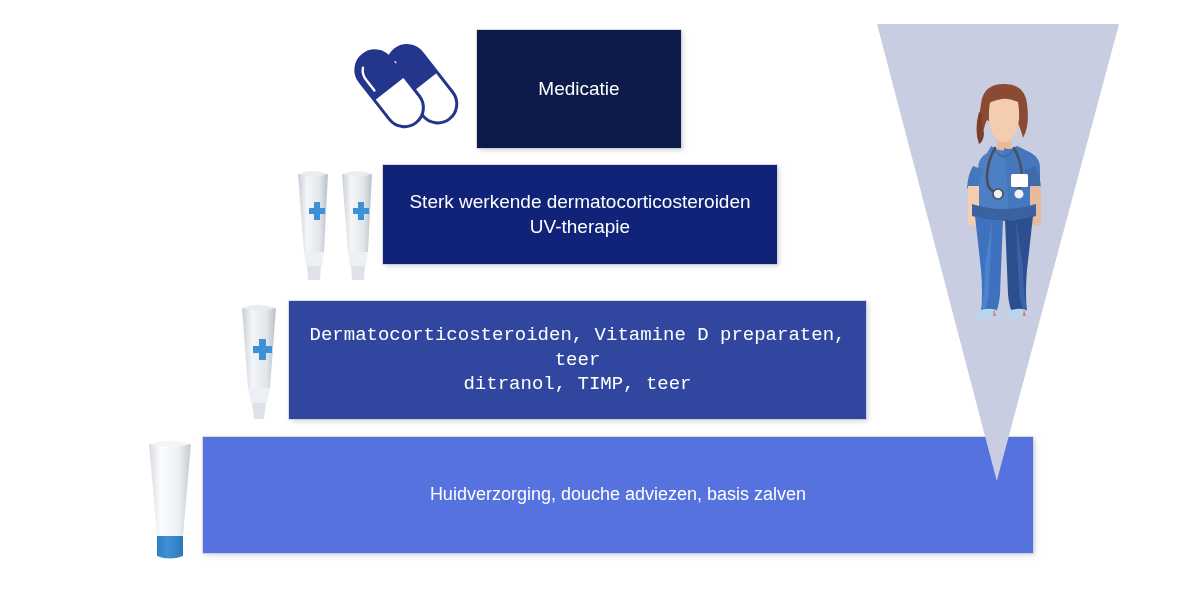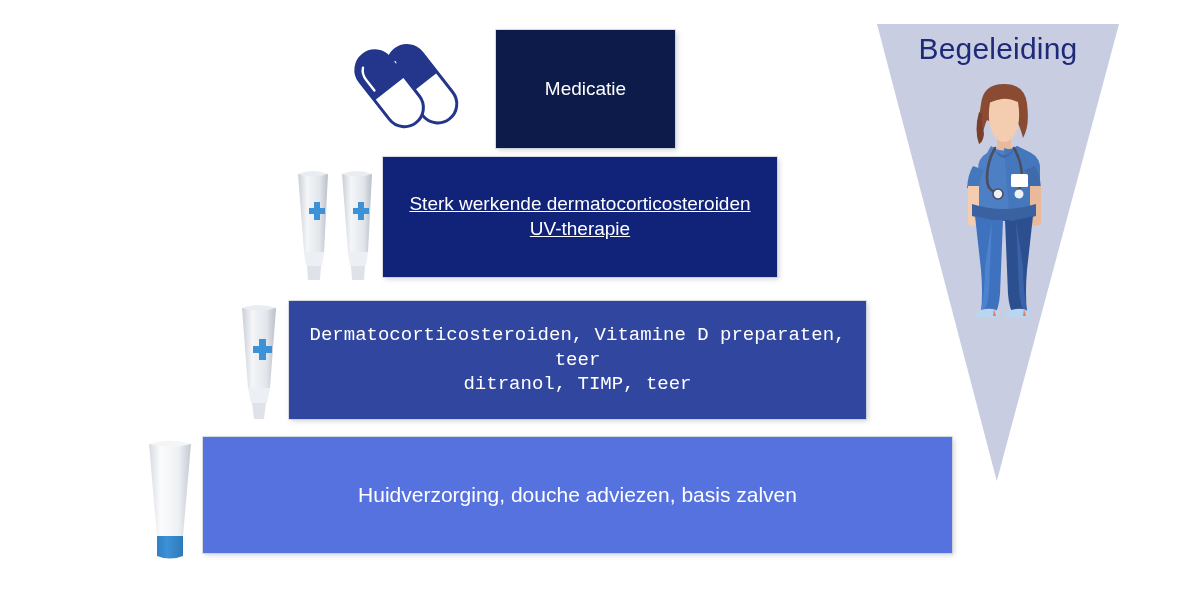--- a/index.html
+++ b/index.html
@@ -22,28 +22,28 @@
     display: flex;
     align-items: center;
     justify-content: center;
     text-align: center;
     color: #ffffff;
     line-height: 1.3;
     box-shadow: 0 0 0 1px rgba(190,195,205,0.55), 2px 2px 5px rgba(120,125,140,0.35);
   }
   .tier-label { display: block; padding: 0 14px; white-space: pre-line; }
 
-  #tier-1 { left: 477px; top: 30px;  width: 179px; height: 118px;
-            background: #0d1b4b; font-size: 19px; margin-left: 19px; }
-  #tier-2 { left: 383px; top: 157px; width: 394px; height: 120px;
-            background: #112279; font-size: 19px; text-decoration: underline; }
+  #tier-1 { left: 477px; top: 30px;  width: 204px; height: 118px;
+            background: #0d1b4b; font-size: 19px; }
+  #tier-2 { left: 383px; top: 165px; width: 394px; height: 99px;
+            background: #112279; font-size: 19px; }
   #tier-3 { left: 289px; top: 301px; width: 577px; height: 118px;
             background: #31479f; font-size: 19px; }
-  #tier-4 { left: 203px; top: 437px; width: 749px; height: 116px;
-            background: #5572de; font-size: 21px; }
+  #tier-4 { left: 203px; top: 437px; width: 830px; height: 116px;
+            background: #5572de; font-size: 18px; }
 
   
   #support-funnel {
     position: absolute;
     left: 877px; top: 24px;
     width: 242px; height: 457px;
   }
   #support-funnel .tri {
     position: absolute; inset: 0;
     background: #c8cde2;
@@ -169,21 +169,20 @@
       <path d="M20 100 h26 v20 q-13 5 -26 0 z" fill="url(#capG)"></path>
     </svg>
   </div>
 
   <div class="tier" id="tier-4" style="background: rgb(85, 114, 222);">
     <span class="tier-label">Huidverzorging, douche adviezen, basis zalven</span>
   </div>
 
   <div id="support-funnel">
     <div class="tri" style="background: rgb(200, 205, 226);"></div>
-    <div id="support-title" style="color: rgb(28, 42, 120);">Begeleiding</div>
   </div>
 
   <div id="nurse">
     <svg viewBox="0 0 112 265" width="112" height="265" aria-hidden="true">
 
       <path d="M33 26 q2 -20 23 -20 q21 0 23 20 q3 22 -4 34 q-3 -12 -6 -16 q-16 6 -30 -2 q-4 8 -4 18 q-6 -14 -2 -34 z" fill="#8a4b33"></path>
       <path d="M31 34 q-5 18 0 32 q4 -2 5 -10 q-3 -10 -2 -20 z" fill="#7a3f2b"></path>
 
       <path d="M49 56 h14 v16 q-7 5 -14 0 z" fill="#e8b99a"></path>
 

